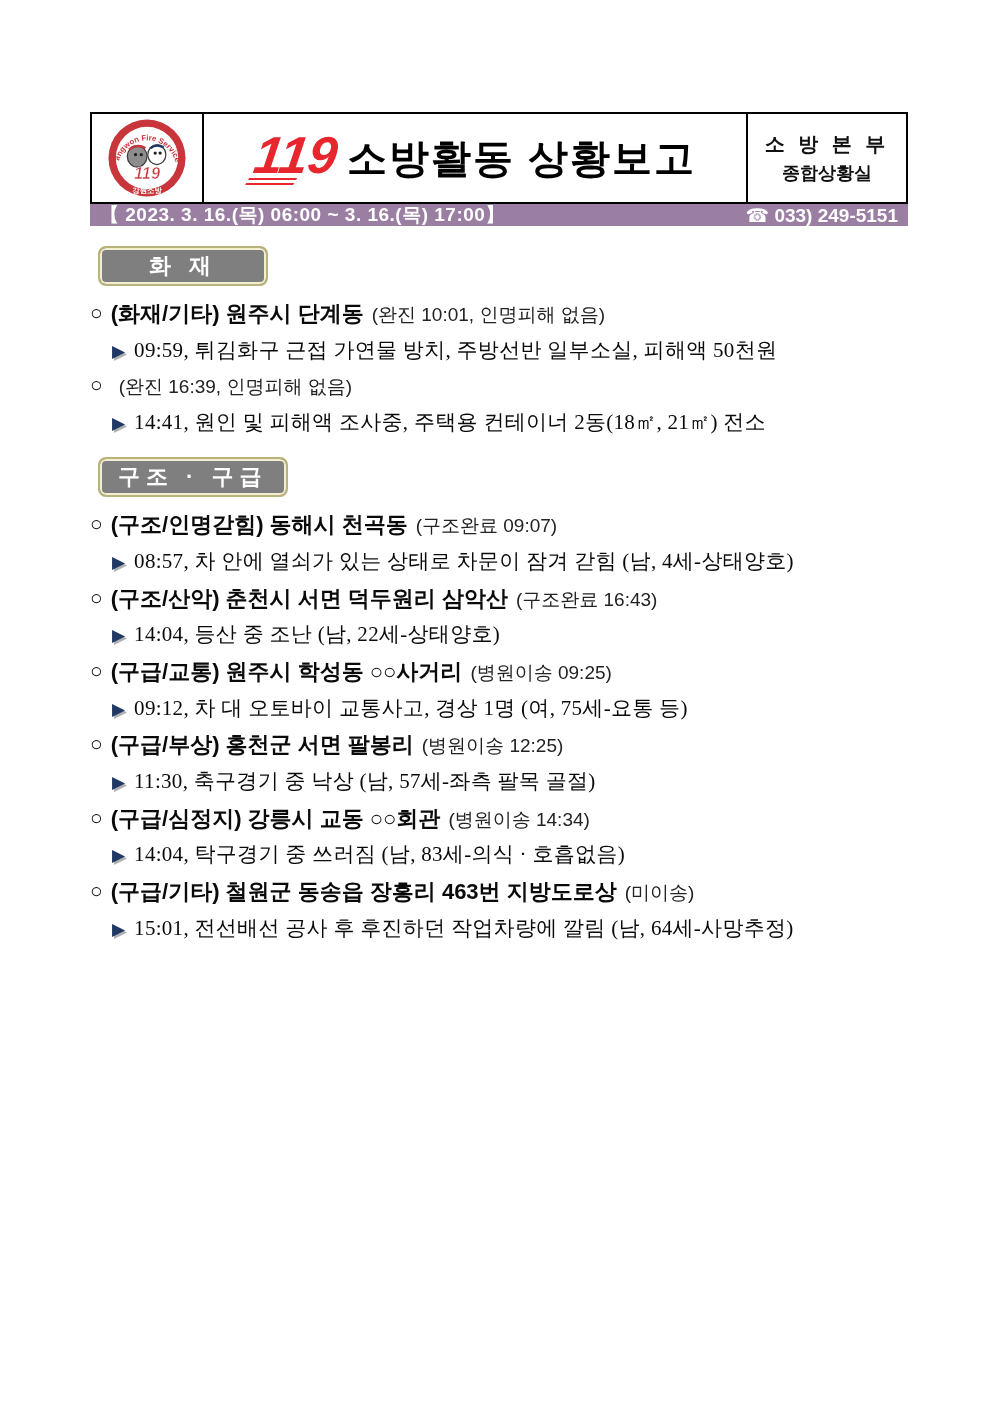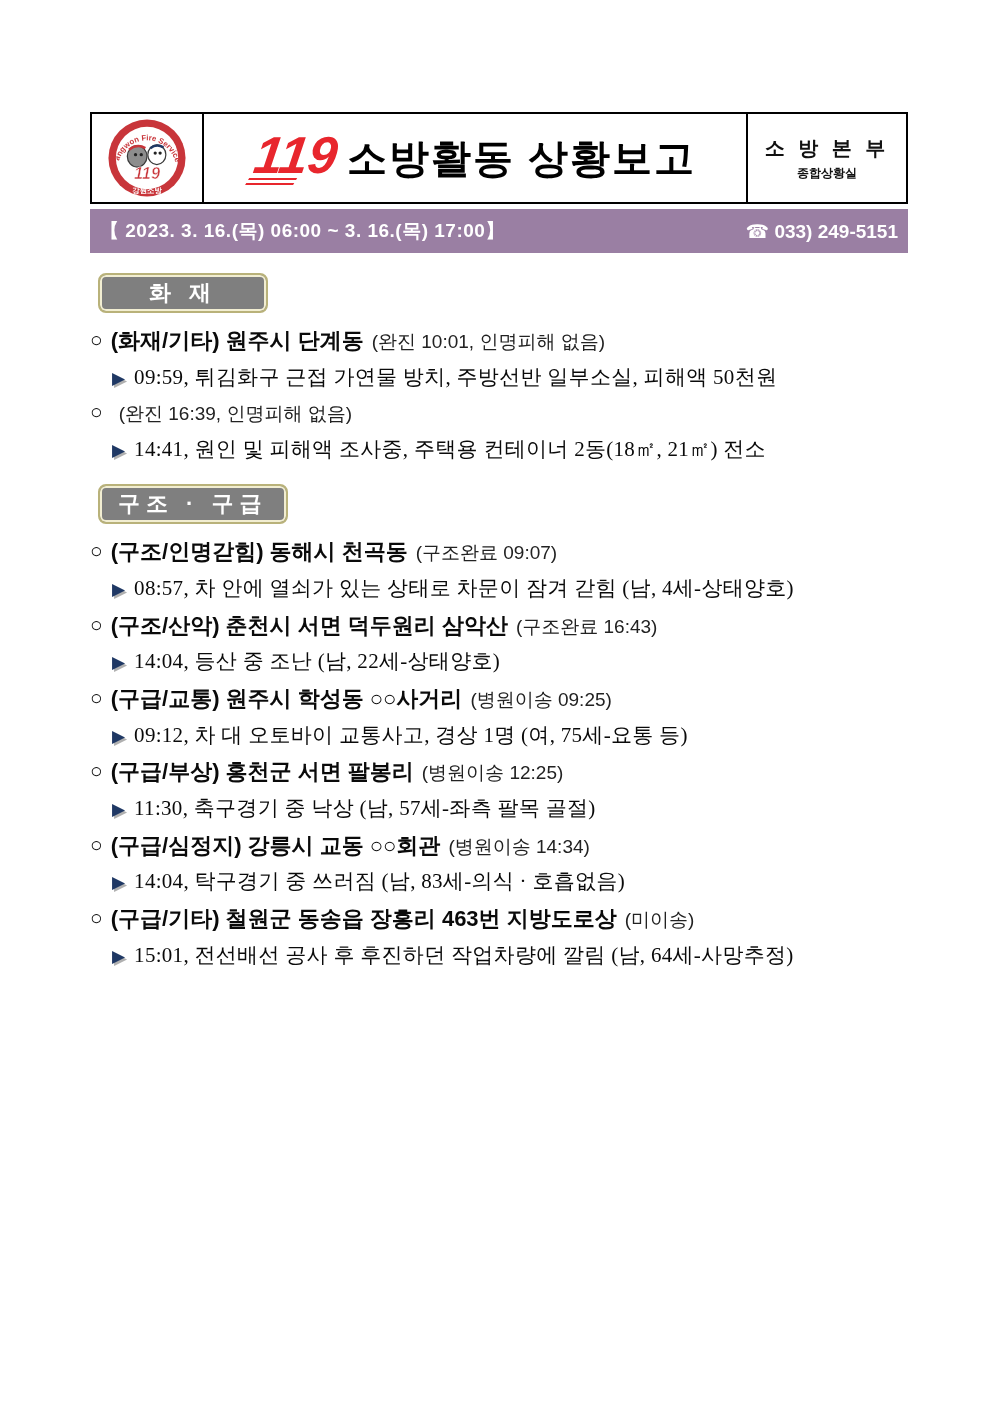--- a/index.html
+++ b/index.html
@@ -21,40 +21,40 @@
   }
   .hdr-title-cell {
     flex:1; display:flex; align-items:center; justify-content:center;
     gap:10px; box-sizing:border-box; border-right:2px solid #000;
   }
   .hdr-org-cell {
     width:158px; display:flex; flex-direction:column; align-items:center;
     justify-content:center; box-sizing:border-box; line-height:1.55;border-radius:17px;
   }
   .org-line1 { font-weight:bold; font-size:20px; letter-spacing:4px; }
-  .org-line2 { font-weight:bold; font-size:12px; letter-spacing:0px; }
+  .org-line2 { font-weight:bold; font-size:18px; letter-spacing:0px; }
 
   .logo119 {
     position:relative; display:inline-block;
     color:#e8262d; font-weight:bold; font-style:italic;
     font-size:52px; line-height:1; transform:skewX(-8deg);
     padding-bottom:6px;
   }
   .logo119::after {
     content:""; position:absolute; left:-4px; bottom:0px;
     width:58%; height:9px; transform:skewX(-24deg);
     background:repeating-linear-gradient(to bottom,#e8262d 0 2px,transparent 2px 4.5px);
   }
   .hdr-title { font-size:40px; font-weight:bold; letter-spacing:2px; color:#000; }
 
   .round-logo { width:96px; height:82px; }
 
   
   .period-bar {
-    margin-top:5px; height:44px; background:#9a7fa3;
+    height:22px; background:#9a7fa3;
     display:flex; align-items:center; justify-content:space-between;
     padding:8px 10px; box-sizing:border-box;
   }
   .period-text { color:#fff; font-weight:bold; font-size:19px; letter-spacing:0.5px; }
   .phone-text  { color:#fff; font-weight:bold; font-size:19px;text-align:center; }
 
   
   .report-section { margin-top:20px; }
   .badge {
     display:inline-block; min-width:130px; text-align:center;

